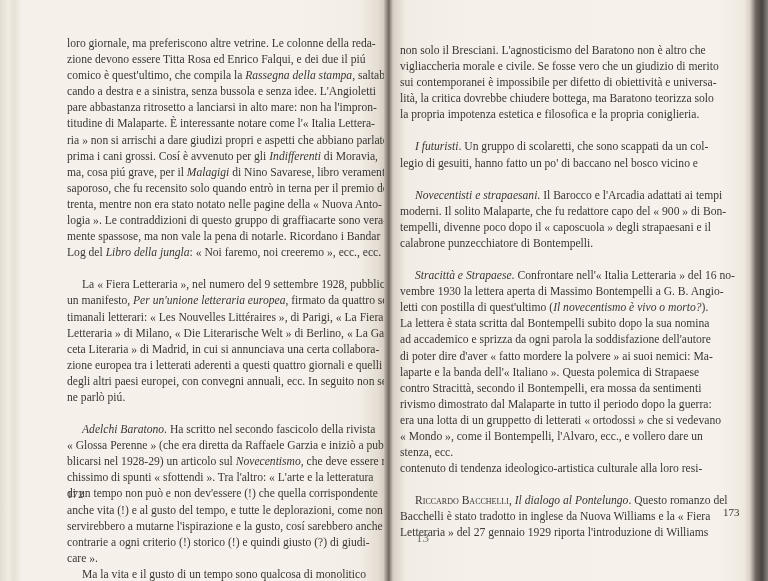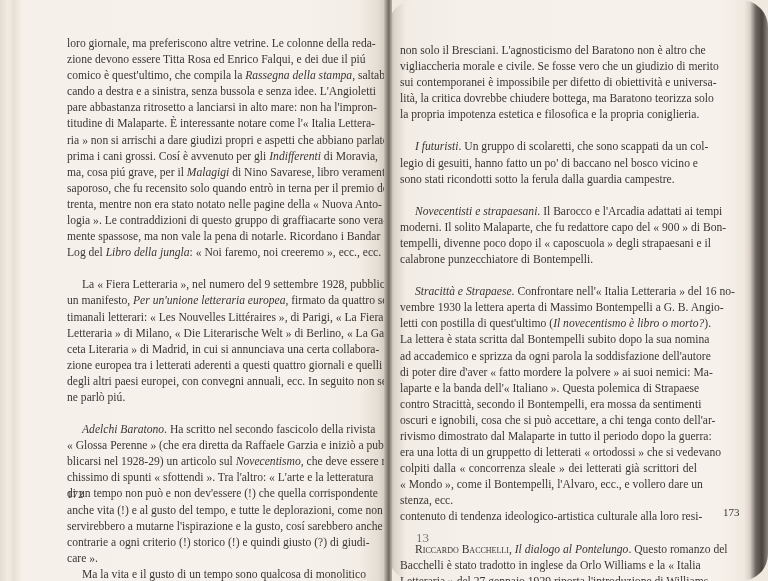--- a/index.html
+++ b/index.html
@@ -14,21 +14,20 @@
   .page {
     position:relative; height:581px; box-sizing:border-box;
   }
   .page-left {
     width:388px;
     background:linear-gradient(to right,#e2dbd1 0px,#f1ece3 8px,#e7e0d6 14px,#f5f1ea 22px,#f6f2eb 300px,#f2ede5 360px,#e4ddd3 378px,#cfc7bc 386px,#b8b0a6 388px);
   }
   .page-right {
     width:380px;
     background:linear-gradient(to right,#9e958c 0px,#d9d2c8 6px,#f1ece4 18px,#f5f1ea 80px,#f6f2eb 330px,#efe9e0 356px,#d8d0c6 362px,#6b645e 368px,#4a4440 374px,#8a837c 380px);
-    border-radius:27px;
   }
   .gutter {
     position:absolute; left:384px; top:0; width:8px; height:581px;
     background:linear-gradient(to right,#c9c1b6,#8d857c 40%,#6f6861 60%,#bdb5ab);
   }
   .text {
     position:absolute; font-size:11.6px; line-height:16.1px; text-align:justify;
     hyphens:manual;
   }
   .page-left .text { left:67px; top:36px; width:296px; }
@@ -97,48 +96,45 @@
       <p>
           <span class="line">non solo il Bresciani. L'agnosticismo del Baratono non è altro che</span>
           <span class="line">vigliaccheria morale e civile. Se fosse vero che un giudizio di merito</span>
           <span class="line">sui contemporanei è impossibile per difetto di obiettività e universa-</span>
           <span class="line">lità, la critica dovrebbe chiudere bottega, ma Baratono teorizza solo</span>
           <span class="line last">la propria impotenza estetica e filosofica e la propria coniglieria.</span>
         </p>
       <p class="gap">
           <span class="line" style="padding-left: 15px;"><i>I futuristi</i>. Un gruppo di scolaretti, che sono scappati da un col-</span>
           <span class="line">legio di gesuiti, hanno fatto un po' di baccano nel bosco vicino e</span>
-          <span class="line last">sono stati ricondotti sotto la ferula dalla guardia campestre.</span>
         </p>
       <p class="gap">
           <span class="line" style="padding-left: 15px;"><i>Novecentisti e strapaesani</i>. Il Barocco e l'Arcadia adattati ai tempi</span>
           <span class="line">moderni. Il solito Malaparte, che fu redattore capo del « 900 » di Bon-</span>
           <span class="line">tempelli, divenne poco dopo il « caposcuola » degli strapaesani e il</span>
           <span class="line last">calabrone punzecchiatore di Bontempelli.</span>
         </p>
       <p class="gap">
           <span class="line" style="padding-left: 15px;"><i>Stracittà e Strapaese</i>. Confrontare nell'« Italia Letteraria » del 16 no-</span>
           <span class="line">vembre 1930 la lettera aperta di Massimo Bontempelli a G. B. Angio-</span>
-          <span class="line">letti con postilla di quest'ultimo (<i>Il novecentismo è libro o morto?</i>).</span>
+          <span class="line">letti con postilla di quest'ultimo (<i>Il novecentismo è vivo o morto?</i>).</span>
           <span class="line">La lettera è stata scritta dal Bontempelli subito dopo la sua nomina</span>
           <span class="line">ad accademico e sprizza da ogni parola la soddisfazione dell'autore</span>
           <span class="line">di poter dire d'aver « fatto mordere la polvere » ai suoi nemici: Ma-</span>
           <span class="line">laparte e la banda dell'« Italiano ». Questa polemica di Strapaese</span>
           <span class="line">contro Stracittà, secondo il Bontempelli, era mossa da sentimenti</span>
-          <span class="line">oscuri e ignobili, cosa che si può accettare, a chi tenga conto dell'ar-</span>
           <span class="line">rivismo dimostrato dal Malaparte in tutto il periodo dopo la guerra:</span>
           <span class="line">era una lotta di un gruppetto di letterati « ortodossi » che si vedevano</span>
-          <span class="line">colpiti dalla « concorrenza sleale » dei letterati già scrittori del</span>
           <span class="line">« Mondo », come il Bontempelli, l'Alvaro, ecc., e vollero dare un</span>
           <span class="line last">stenza, ecc.</span>
           <span class="line">contenuto di tendenza ideologico-artistica culturale alla loro resi-</span>
         </p>
       <p class="gap">
           <span class="line" style="padding-left: 15px;"><span class="sc">Riccardo Bacchelli</span>, <i>Il dialogo al Pontelungo</i>. Questo romanzo del</span>
-          <span class="line">Bacchelli è stato tradotto in inglese da Orlo Williams e la « Italia</span>
+          <span class="line">Bacchelli è stato tradotto in inglese da Nuova Williams e la « Fiera</span>
           <span class="line">Letteraria » del 27 gennaio 1929 riporta l'introduzione di Williams</span>
         </p>
     </div>
     <div class="folio folio-right">173</div>
     <div class="signature">13</div>
   </div>
   <div class="gutter"></div>
 </div>
 
 </body></html>

